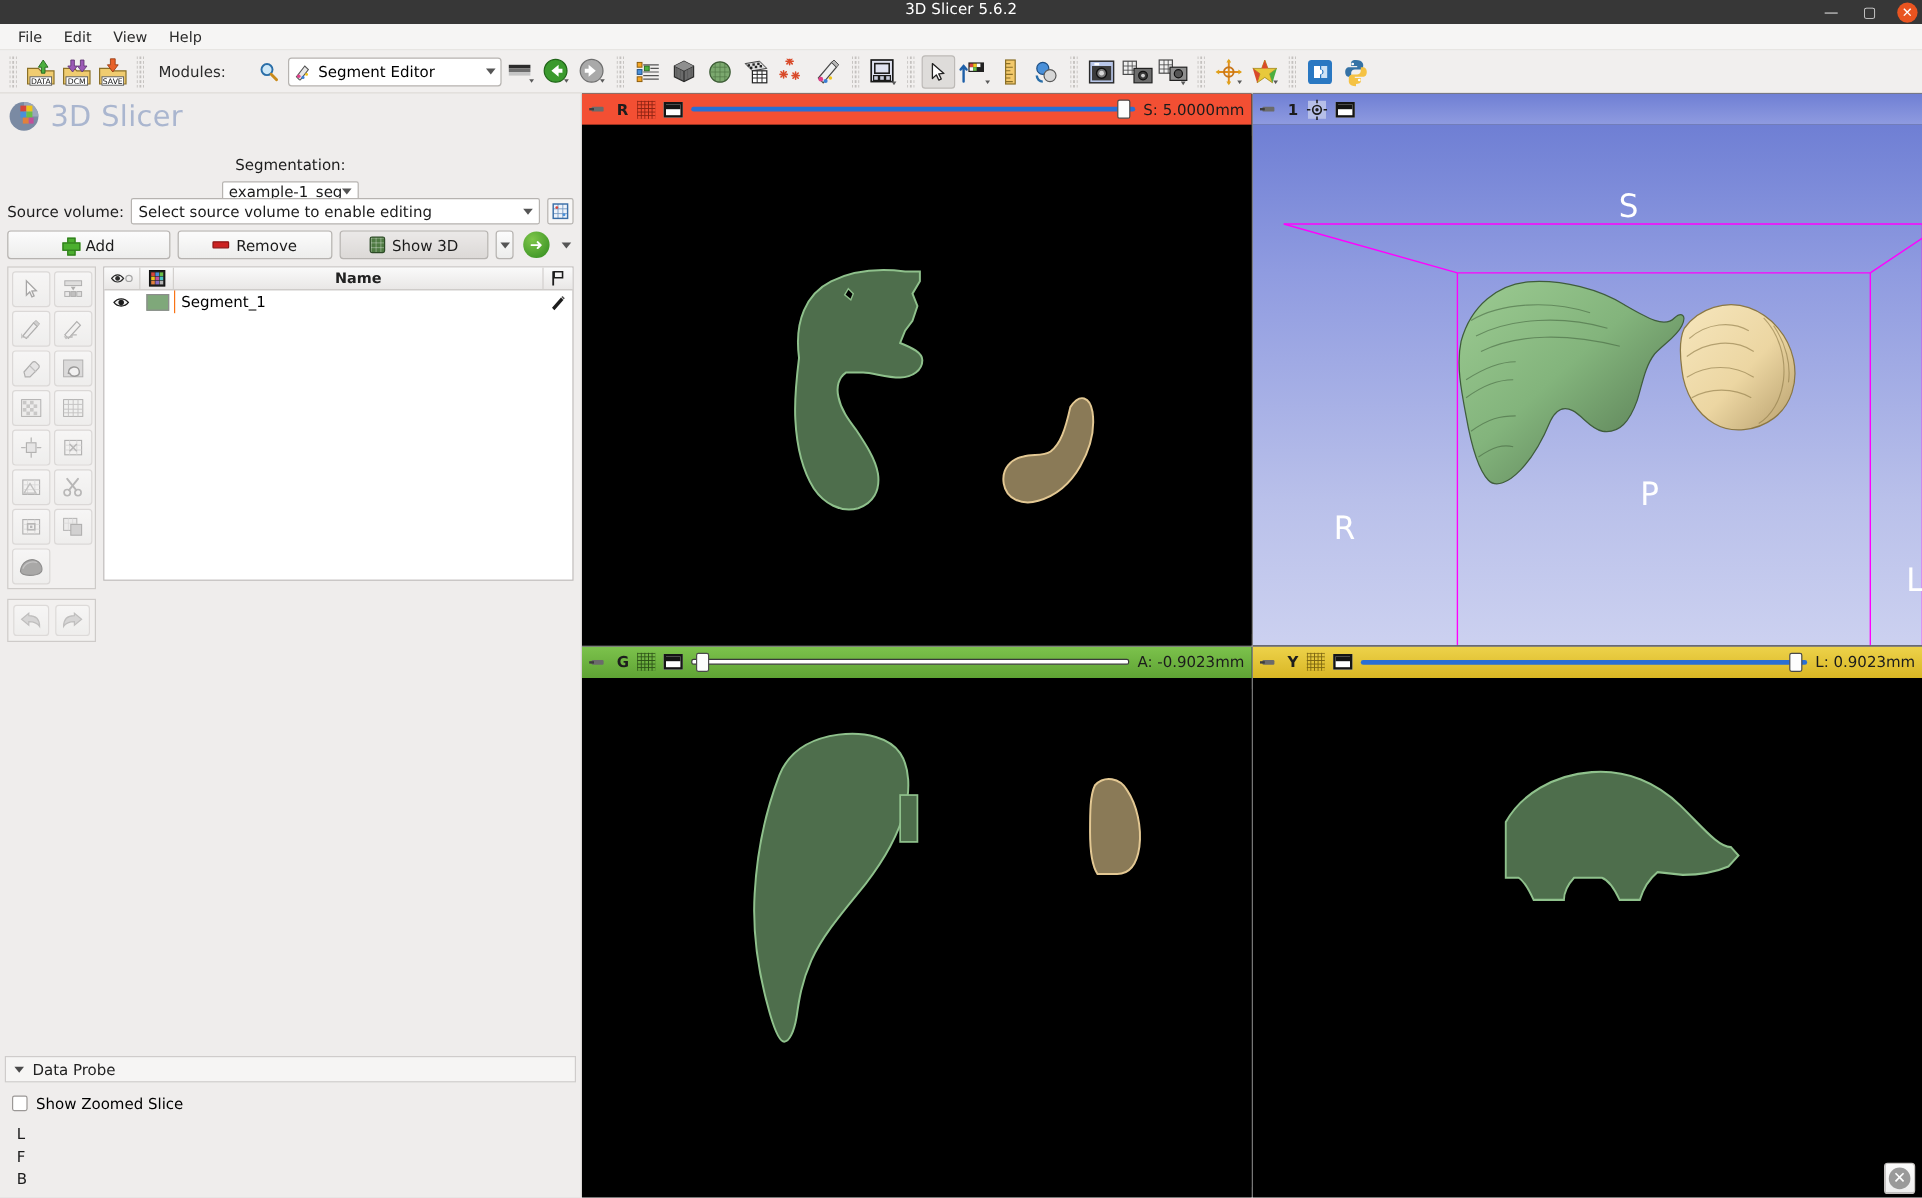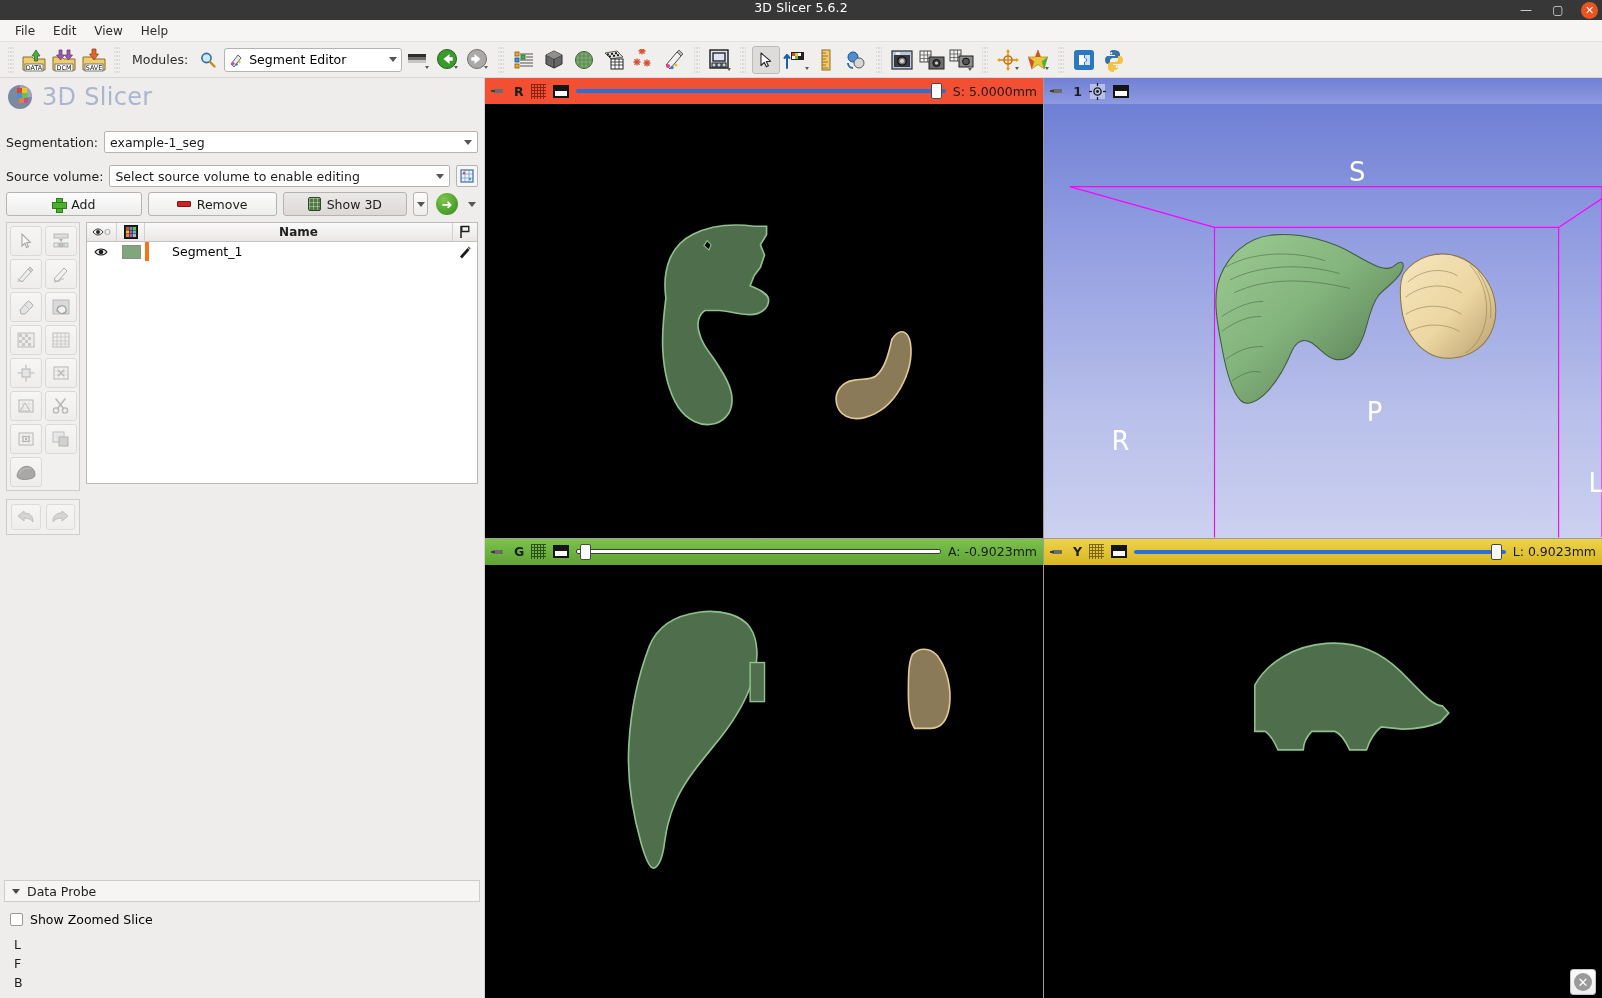--- a/index.html
+++ b/index.html
@@ -31,21 +31,21 @@
   #toolbar {
     height: 36px; background: #f1efee; display: flex; align-items: center;
     border-bottom: 1px solid #d9d6d3; padding-left: 4px; gap: 2px;
   }
   .tb-sep { width: 6px; height: 26px; margin: 0 4px;
     background-image: radial-gradient(#b9b6b3 1px, transparent 1px);
     background-size: 3px 4px; background-position: center; opacity: .8; }
   .tb-btn { width: 28px; height: 28px; display:flex; align-items:center; justify-content:center;
     border-radius: 3px; position: relative; }
   .tb-btn.active { background: #dedcda; border: 1px solid #bdbab7; }
-  .tb-label { font-size: 12.5px; color: #2b2b2b; margin: 0 4px 0 6px; }
+  .tb-label { font-size: 12.5px; color: #2b2b2b; margin: 0 20px 0 6px; }
   
   #module-combo {
     width: 178px; height: 24px; background: #fff; border: 1px solid #b6b3b0; border-radius: 3px;
     display: flex; align-items: center; padding: 0 4px; gap: 5px; font-size: 12.5px;
   }
   #module-combo .cb-arrow { margin-left: auto; width:0;height:0;
     border-left: 4px solid transparent; border-right: 4px solid transparent; border-top: 5px solid #555; }
   
   #main { display: flex; height: calc(998px - 20px - 22px - 36px); }
   
@@ -107,21 +107,21 @@
     font-weight: bold; font-size: 12px; color: #222; }
   .st-head .c { display: flex; align-items: center; justify-content: center; border-right: 1px solid #d3d0ce; }
   .c-eye { width: 30px; }
   .c-col { width: 28px; }
   .c-name { flex: 1; }
   .c-flag { width: 24px; border-right: none !important; }
   .st-row { display: flex; height: 19px; align-items: stretch; font-size: 12.5px; }
   .st-row.sel { background: #3d8ec9; color: #fff; }
   .st-row .c { display: flex; align-items: center; }
   .st-row .c.c-eye, .st-row .c.c-col, .st-row .c.c-flag { justify-content: center; }
-  .st-row .c.c-name { padding-left: 23px; border-left: 4px solid #f97316; }
+  .st-row .c.c-name { padding-left: 5px; border-left: 1px solid #f97316; }
   .swatch { width: 19px; height: 14px; border: 1px solid #8d8d8d; }
   
   #probe-wrap { margin-top: auto; padding-bottom: 6px; }
   #probe-rows { padding: 8px 0 0 14px; font-size: 12.5px; color: #1b1b1b; line-height: 19px; }
   .chk-row { display: flex; align-items: center; gap: 7px; padding: 8px 0 0 10px; font-size: 12.5px; }
   .chk { width: 13px; height: 13px; border: 1px solid #9b9896; background: #fff; border-radius: 2px; }
   
   #views { flex: 1; display: grid; grid-template-columns: 1fr 1fr; grid-template-rows: 1fr 1fr; gap: 1px; background: #9c9c9c; }
   .view { position: relative; overflow: hidden; background: #000; }
   .vbar { height: 26px; display: flex; align-items: center; gap: 7px; padding: 0 6px; position: relative; }
@@ -495,21 +495,21 @@
           <rect x="11" y="10" width="5" height="5" fill="#4a90d9"></rect>
           <rect x="16" y="10" width="5" height="5" fill="#6bbf47"></rect>
           <rect x="13" y="15" width="5" height="5" fill="#e2803c"></rect>
           <rect x="18" y="15" width="4" height="5" fill="#c44e9a"></rect>
         </svg>
       </span>
       <span class="name">3D Slicer</span>
     </div>
 
 
-    <div class="form-row" style="margin-top:14px;">
+    <div class="form-row" style="margin-top:14px;flex-direction:column;">
       <span class="lbl">Segmentation:</span>
       <div class="combo">
         <span>example-1_seg</span>
         <span class="cb-arrow"></span>
       </div>
     </div>
 
     <div class="form-row" style="margin-top:10px;">
       <span class="lbl">Source volume:</span>
       <div class="combo">

